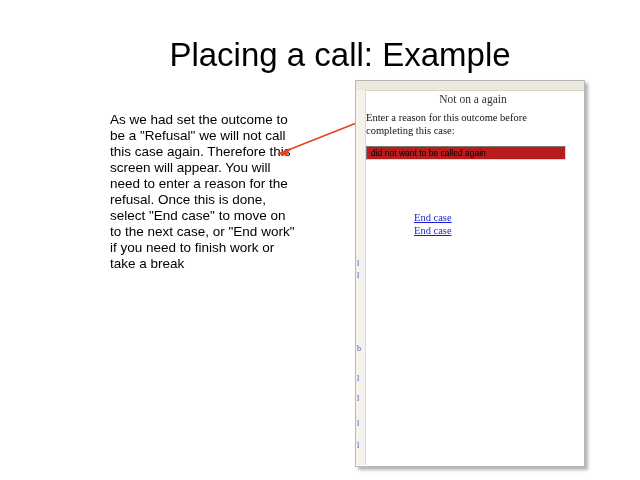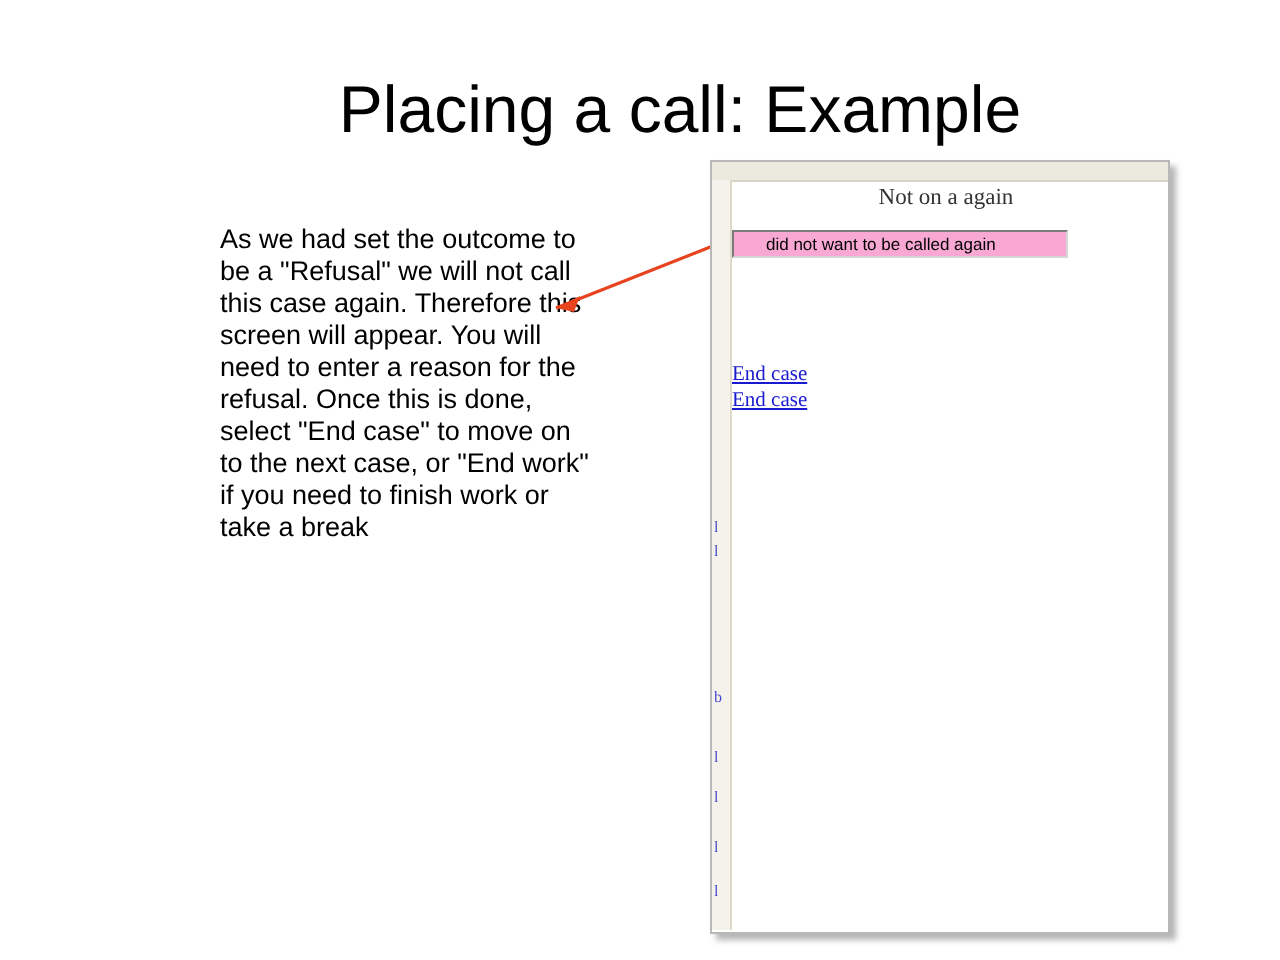--- a/index.html
+++ b/index.html
@@ -112,44 +112,45 @@
     font-family: "Liberation Serif", serif;
     font-size: 10.5px;
     color: #111111;
     line-height: 12.5px;
     width: 200px;
     margin: 0 0 5px 0;
   }
 
   #reason-input {
     box-sizing: border-box;
-    width: 168px;
+    width: 200px;
     height: 14px;
     font-family: "Liberation Sans", sans-serif;
     font-size: 8.5px;
     color: #000000;
-    padding: 1px 16px;
+    padding: 1px 4px;
     border: 1px solid #7b7b7b;
     border-right-color: #d6d6d6;
     border-bottom-color: #d6d6d6;
-    background: #f9a8d4;
+    background: #b91c1c;
     outline: none;
   }
 
   #panel-links {
     margin-top: 52px;
   }
   .panel-link {
     display: block;
     font-family: "Liberation Serif", serif;
     font-size: 10.5px;
     color: #1a1ad0;
     text-decoration: underline;
     margin-bottom: 2px;
     cursor: pointer;
+    padding-left: 48px;
   }
 
   
   .strip-mark {
     position: absolute;
     left: 1px;
     width: 7px;
     height: 7px;
     font-size: 8px;
     color: #4a4ad0;
@@ -181,20 +182,21 @@
       <div class="strip-mark" style="top:182px">l</div>
       <div class="strip-mark" style="top:255px">b</div>
       <div class="strip-mark" style="top:285px">l</div>
       <div class="strip-mark" style="top:305px">l</div>
       <div class="strip-mark" style="top:330px">l</div>
       <div class="strip-mark" style="top:352px">l</div>
     </div>
 
     <div id="panel-content">
       <div id="panel-heading">Not on a again</div>
+      <div id="panel-instruction">Enter a reason for this outcome before completing this case:</div>
       <input id="reason-input" type="text" value="did not want to be called again" style="">
       <div id="panel-links">
         <a class="panel-link">End case</a>
         <a class="panel-link">End case</a>
       </div>
     </div>
   </div>
 
 </div>
 

